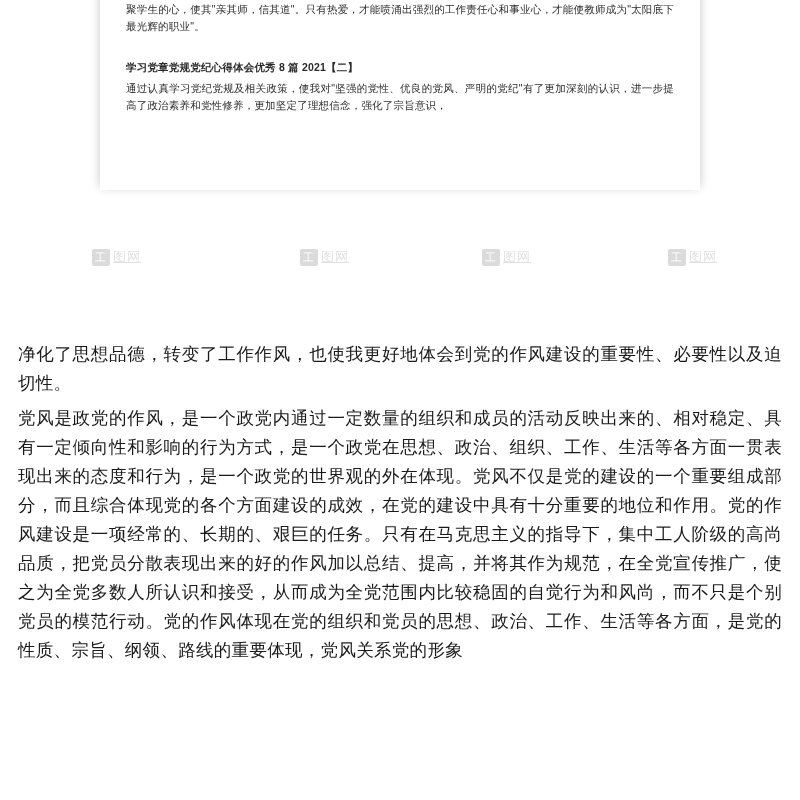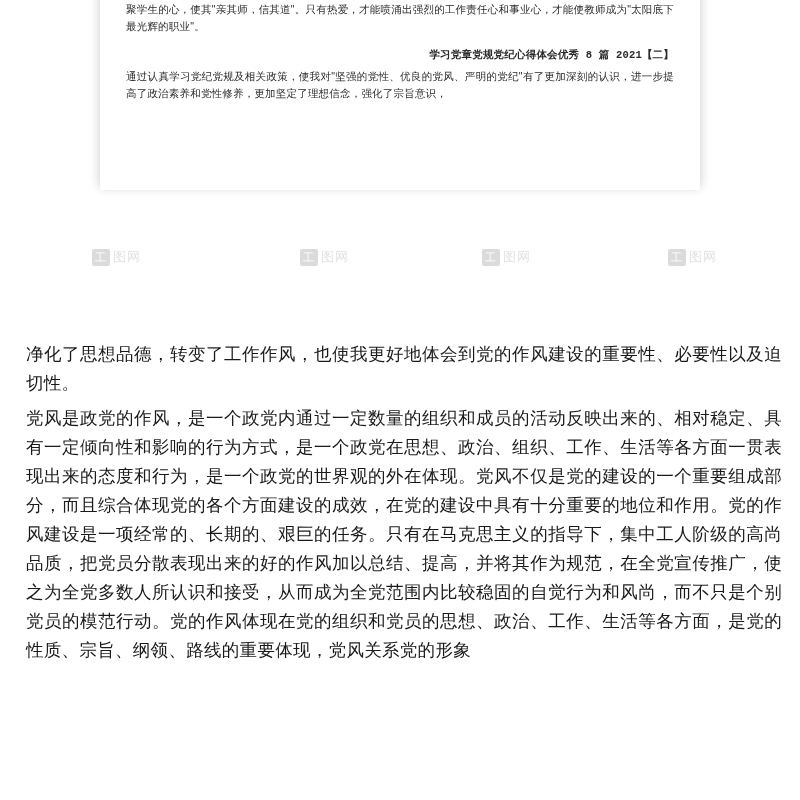--- a/index.html
+++ b/index.html
@@ -39,64 +39,64 @@
   .preview-card p {
     margin: 0 0 2px 0;
     font-size: 10.5px;
     line-height: 17px;
     color: #2b2b2b;
     text-align: justify;
     letter-spacing: 0.2px;
   }
   .preview-card p.heading {
     font-weight: bold;
-    margin-top: 12px;
+    margin-top: 24px;
     margin-bottom: 4px;
-    text-align: right;
-    font-family: Liberation Mono, monospace;
+    text-align: left;
   }
   .preview-fade {
     position: absolute;
     left: 100px;
     top: 160px;
     width: 600px;
     height: 30px;
     background: linear-gradient(to bottom, rgba(255,255,255,0), #ffffff 85%);
     pointer-events: none;
   }
 
   
   .wm {
     position: absolute;
     color: #d8d8d8;
     font-size: 13px;
     letter-spacing: 1px;
     opacity: 0.75;
     white-space: nowrap;
     user-select: none;
+    text-decoration: underline;
   }
   .wm .logo {
     display: inline-block;
     background: #d0d0d0;
     color: #ffffff;
     font-size: 11px;
     padding: 1px 3px;
     margin-right: 3px;
     border-radius: 2px;
   }
 
   
   .doc-body {
     position: absolute;
     left: 18px;
     top: 340px;
     width: 764px;
   }
   .doc-body p {
-    margin: 0 0 6px 8px;
+    margin: 0 0 6px 0;
     font-size: 17.5px;
     line-height: 29px;
     color: #1a1a1a;
     text-align: justify;
     text-justify: inter-ideograph;
     letter-spacing: 0.3px;
   }
   .indent {
     text-indent: 0;
   }

